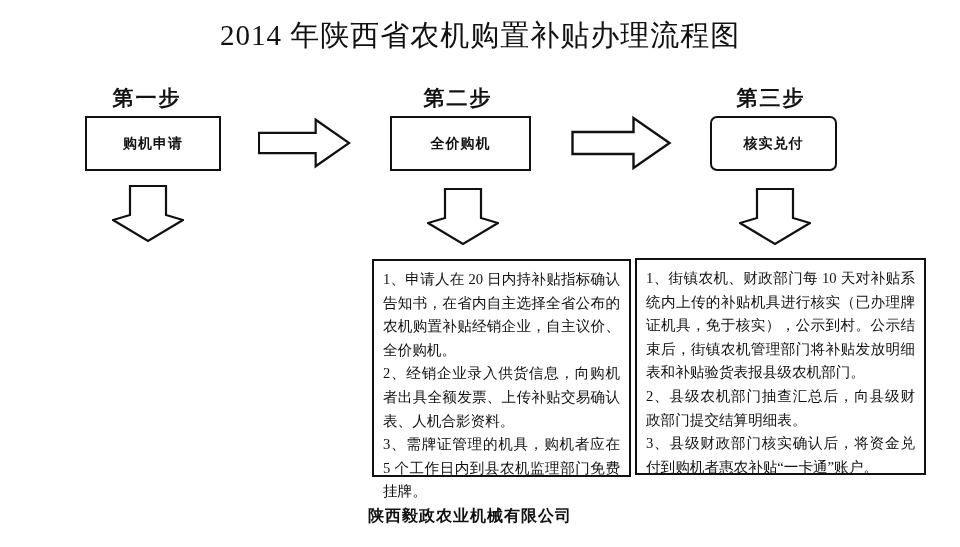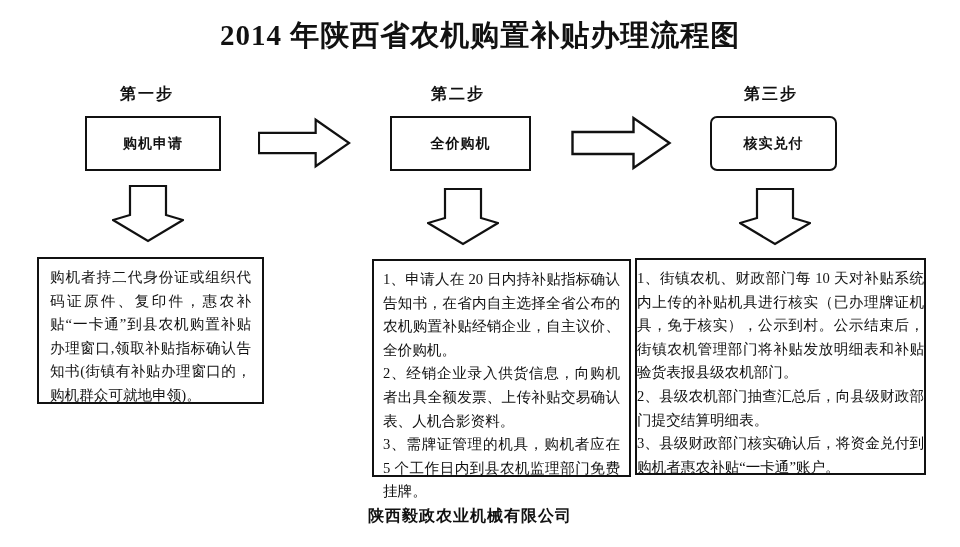--- a/index.html
+++ b/index.html
@@ -3,46 +3,46 @@
 <meta charset="utf-8">
 <style>
   html,body{margin:0;padding:0;background:#fff;}
   .page{
     position:relative;width:960px;height:547px;background:#ffffff;
     font-family:"Liberation Serif","DejaVu Serif",serif;color:#111;
     overflow:hidden;
   }
   .title{
     position:absolute;top:16px;left:0;width:100%;
-    text-align:center;font-size:29px;font-weight:bold;letter-spacing:1px;
+    text-align:center;font-size:29px;font-weight:normal;letter-spacing:1px;
   }
   .step-label{
     position:absolute;top:84px;text-align:center;
-    font-size:16px;font-weight:bold;letter-spacing:2px;
+    font-size:21px;font-weight:bold;letter-spacing:2px;
   }
   .step-label.s1{left:87px;width:120px;}
   .step-label.s2{left:396px;width:124px;}
   .step-label.s3{left:709px;width:124px;}
   .step-box{
     position:absolute;top:116px;height:51px;border:2px solid #111;
     display:flex;align-items:center;justify-content:center;
     font-size:14px;font-weight:bold;letter-spacing:1px;background:#fff;
   }
   .step-box.b1{left:85px;width:132px;}
   .step-box.b2{left:390px;width:137px;}
   .step-box.b3{left:710px;width:123px;border-radius:7px;}
   .arrow{position:absolute;}
   .arrow svg{display:block;}
   .detail-box{
     position:absolute;border:2px solid #111;background:#fff;
     box-sizing:border-box;
   }
   .detail-box.d1{left:37px;top:257px;width:227px;height:147px;padding:7px 11px;}
   .detail-box.d2{left:328px;top:259px;width:259px;height:218px;padding:7px 9px;margin-left:44px;}
-  .detail-box.d3{left:635px;top:258px;width:291px;height:217px;padding:7px 0;}
+  .detail-box.d3{left:635px;top:258px;width:291px;height:217px;padding:7px 9px;}
   .detail-text{
     font-size:14.6px;line-height:23.6px;text-align:justify;
     white-space:pre-line;
   }
   .footer{
     position:absolute;top:506px;left:0;width:940px;text-align:center;
     font-size:16px;font-weight:bold;letter-spacing:1px;
     font-family:"Liberation Sans","DejaVu Sans",sans-serif;
   }
 </style>
@@ -87,23 +87,20 @@
     <svg width="72" height="58" viewBox="0 0 72 58">
       <polygon points="18,1 54,1 54,30 71,35 36,56 1,35 18,30" fill="#fff" stroke="#111" stroke-width="2.2"></polygon>
     </svg>
   </div>
   <div class="arrow" style="left:739px;top:188px;">
     <svg width="72" height="58" viewBox="0 0 72 58">
       <polygon points="18,1 54,1 54,30 71,35 36,56 1,35 18,30" fill="#fff" stroke="#111" stroke-width="2.2"></polygon>
     </svg>
   </div>
 
-  <div class="detail-box d1">
-    <div class="detail-text">购机者持二代身份证或组织代码证原件、复印件，惠农补贴“一卡通”到县农机购置补贴办理窗口,领取补贴指标确认告知书(街镇有补贴办理窗口的，购机群众可就地申领)。</div>
-  </div>
   <div class="detail-box d2">
     <div class="detail-text">1、申请人在 20 日内持补贴指标确认告知书，在省内自主选择全省公布的农机购置补贴经销企业，自主议价、全价购机。
 2、经销企业录入供货信息，向购机者出具全额发票、上传补贴交易确认表、人机合影资料。
 3、需牌证管理的机具，购机者应在 5 个工作日内到县农机监理部门免费挂牌。</div>
   </div>
   <div class="detail-box d3">
     <div class="detail-text">1、街镇农机、财政部门每 10 天对补贴系统内上传的补贴机具进行核实（已办理牌证机具，免于核实），公示到村。公示结束后，街镇农机管理部门将补贴发放明细表和补贴验货表报县级农机部门。
 2、县级农机部门抽查汇总后，向县级财政部门提交结算明细表。
 3、县级财政部门核实确认后，将资金兑付到购机者惠农补贴“一卡通”账户。</div>
   </div>

